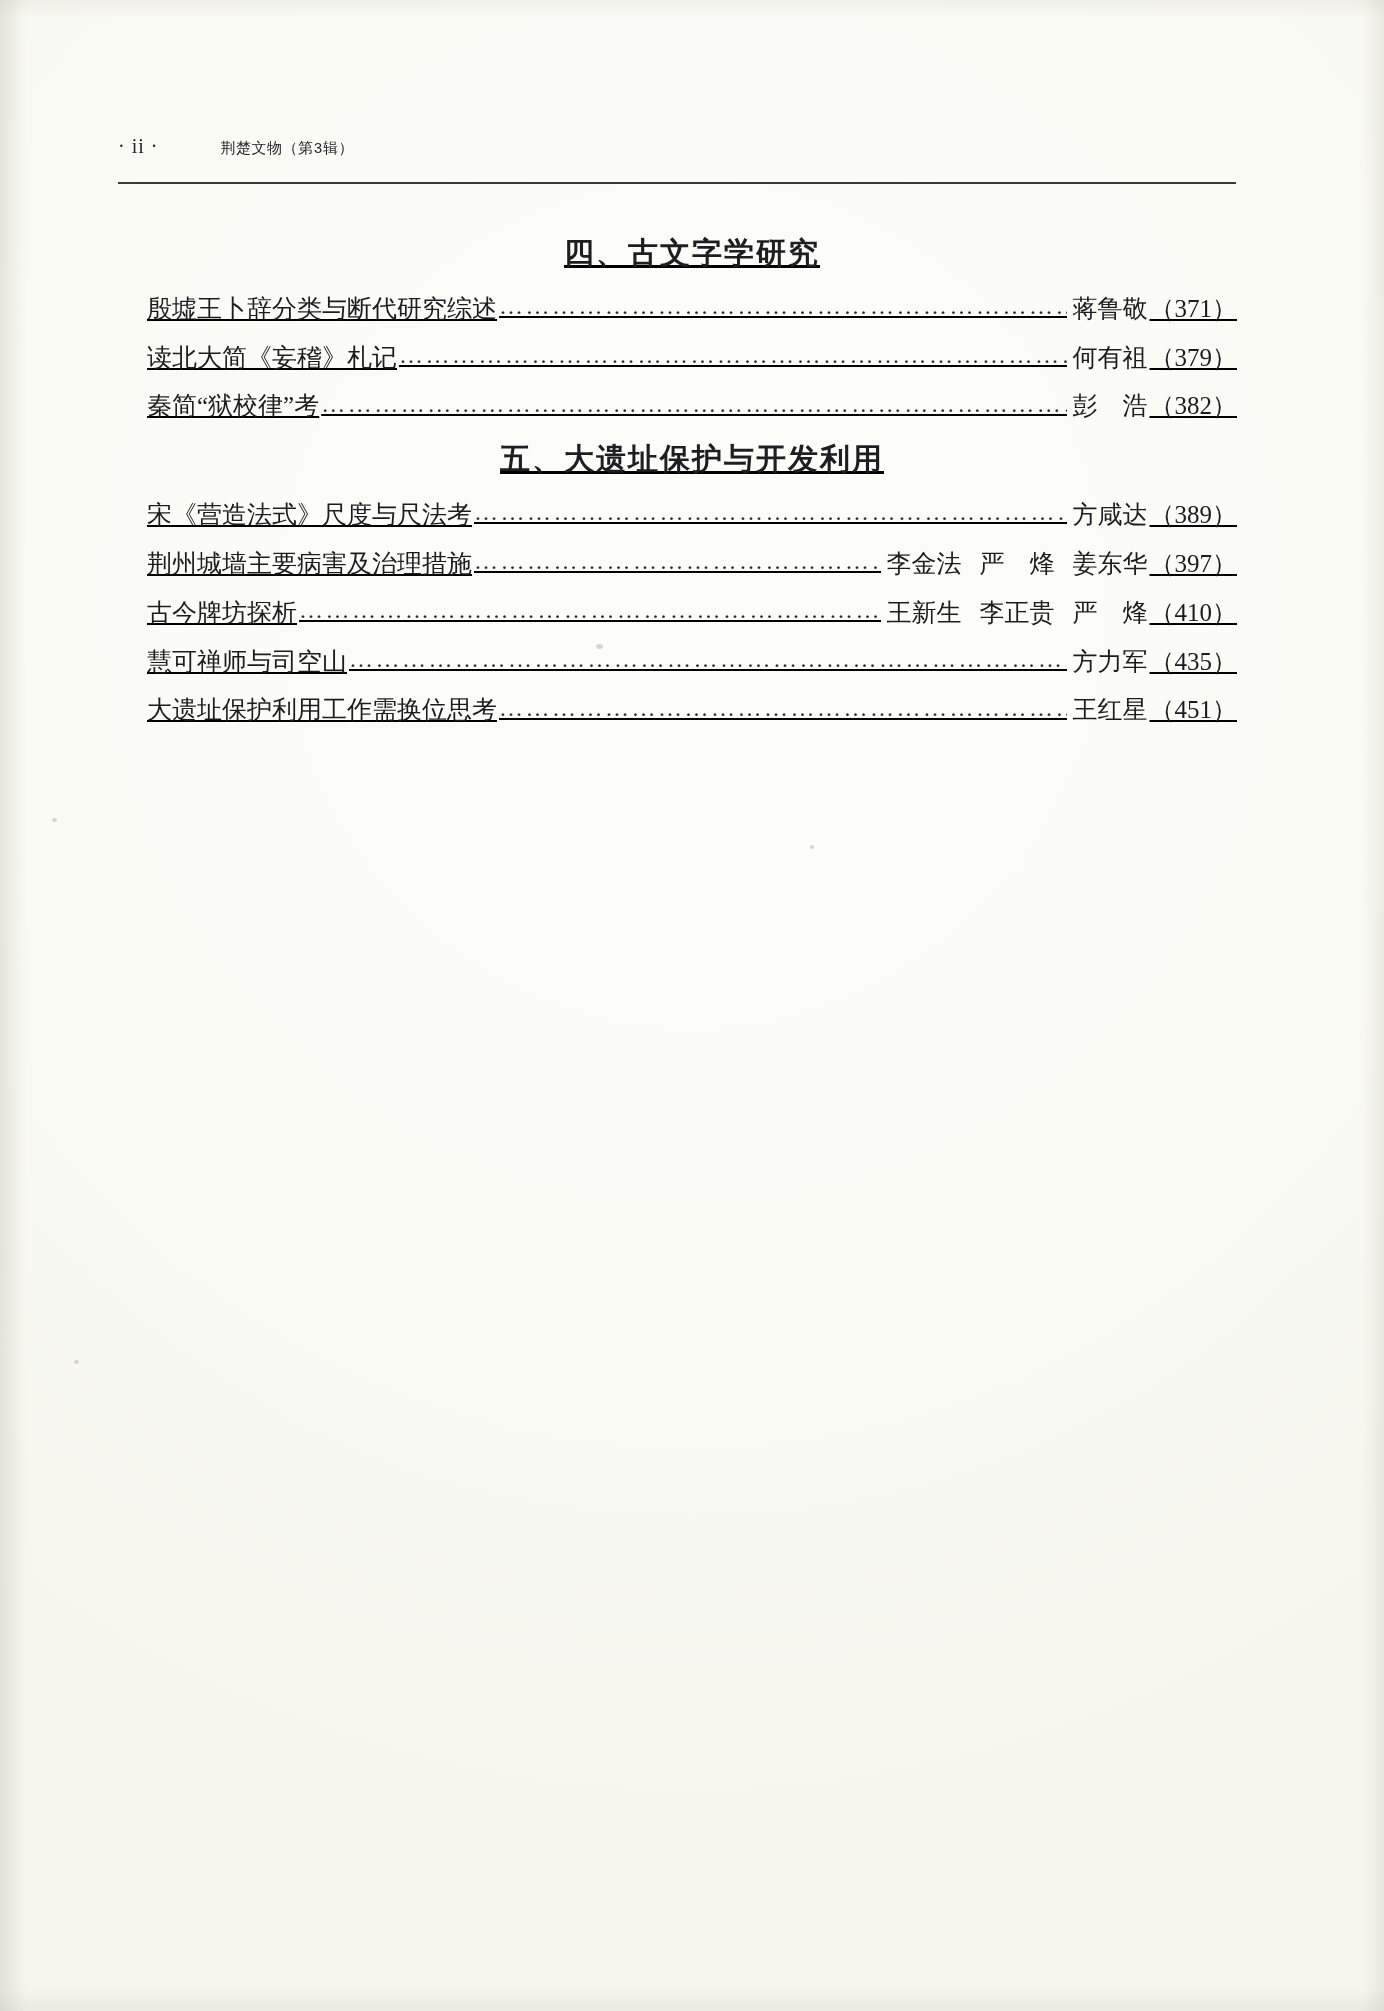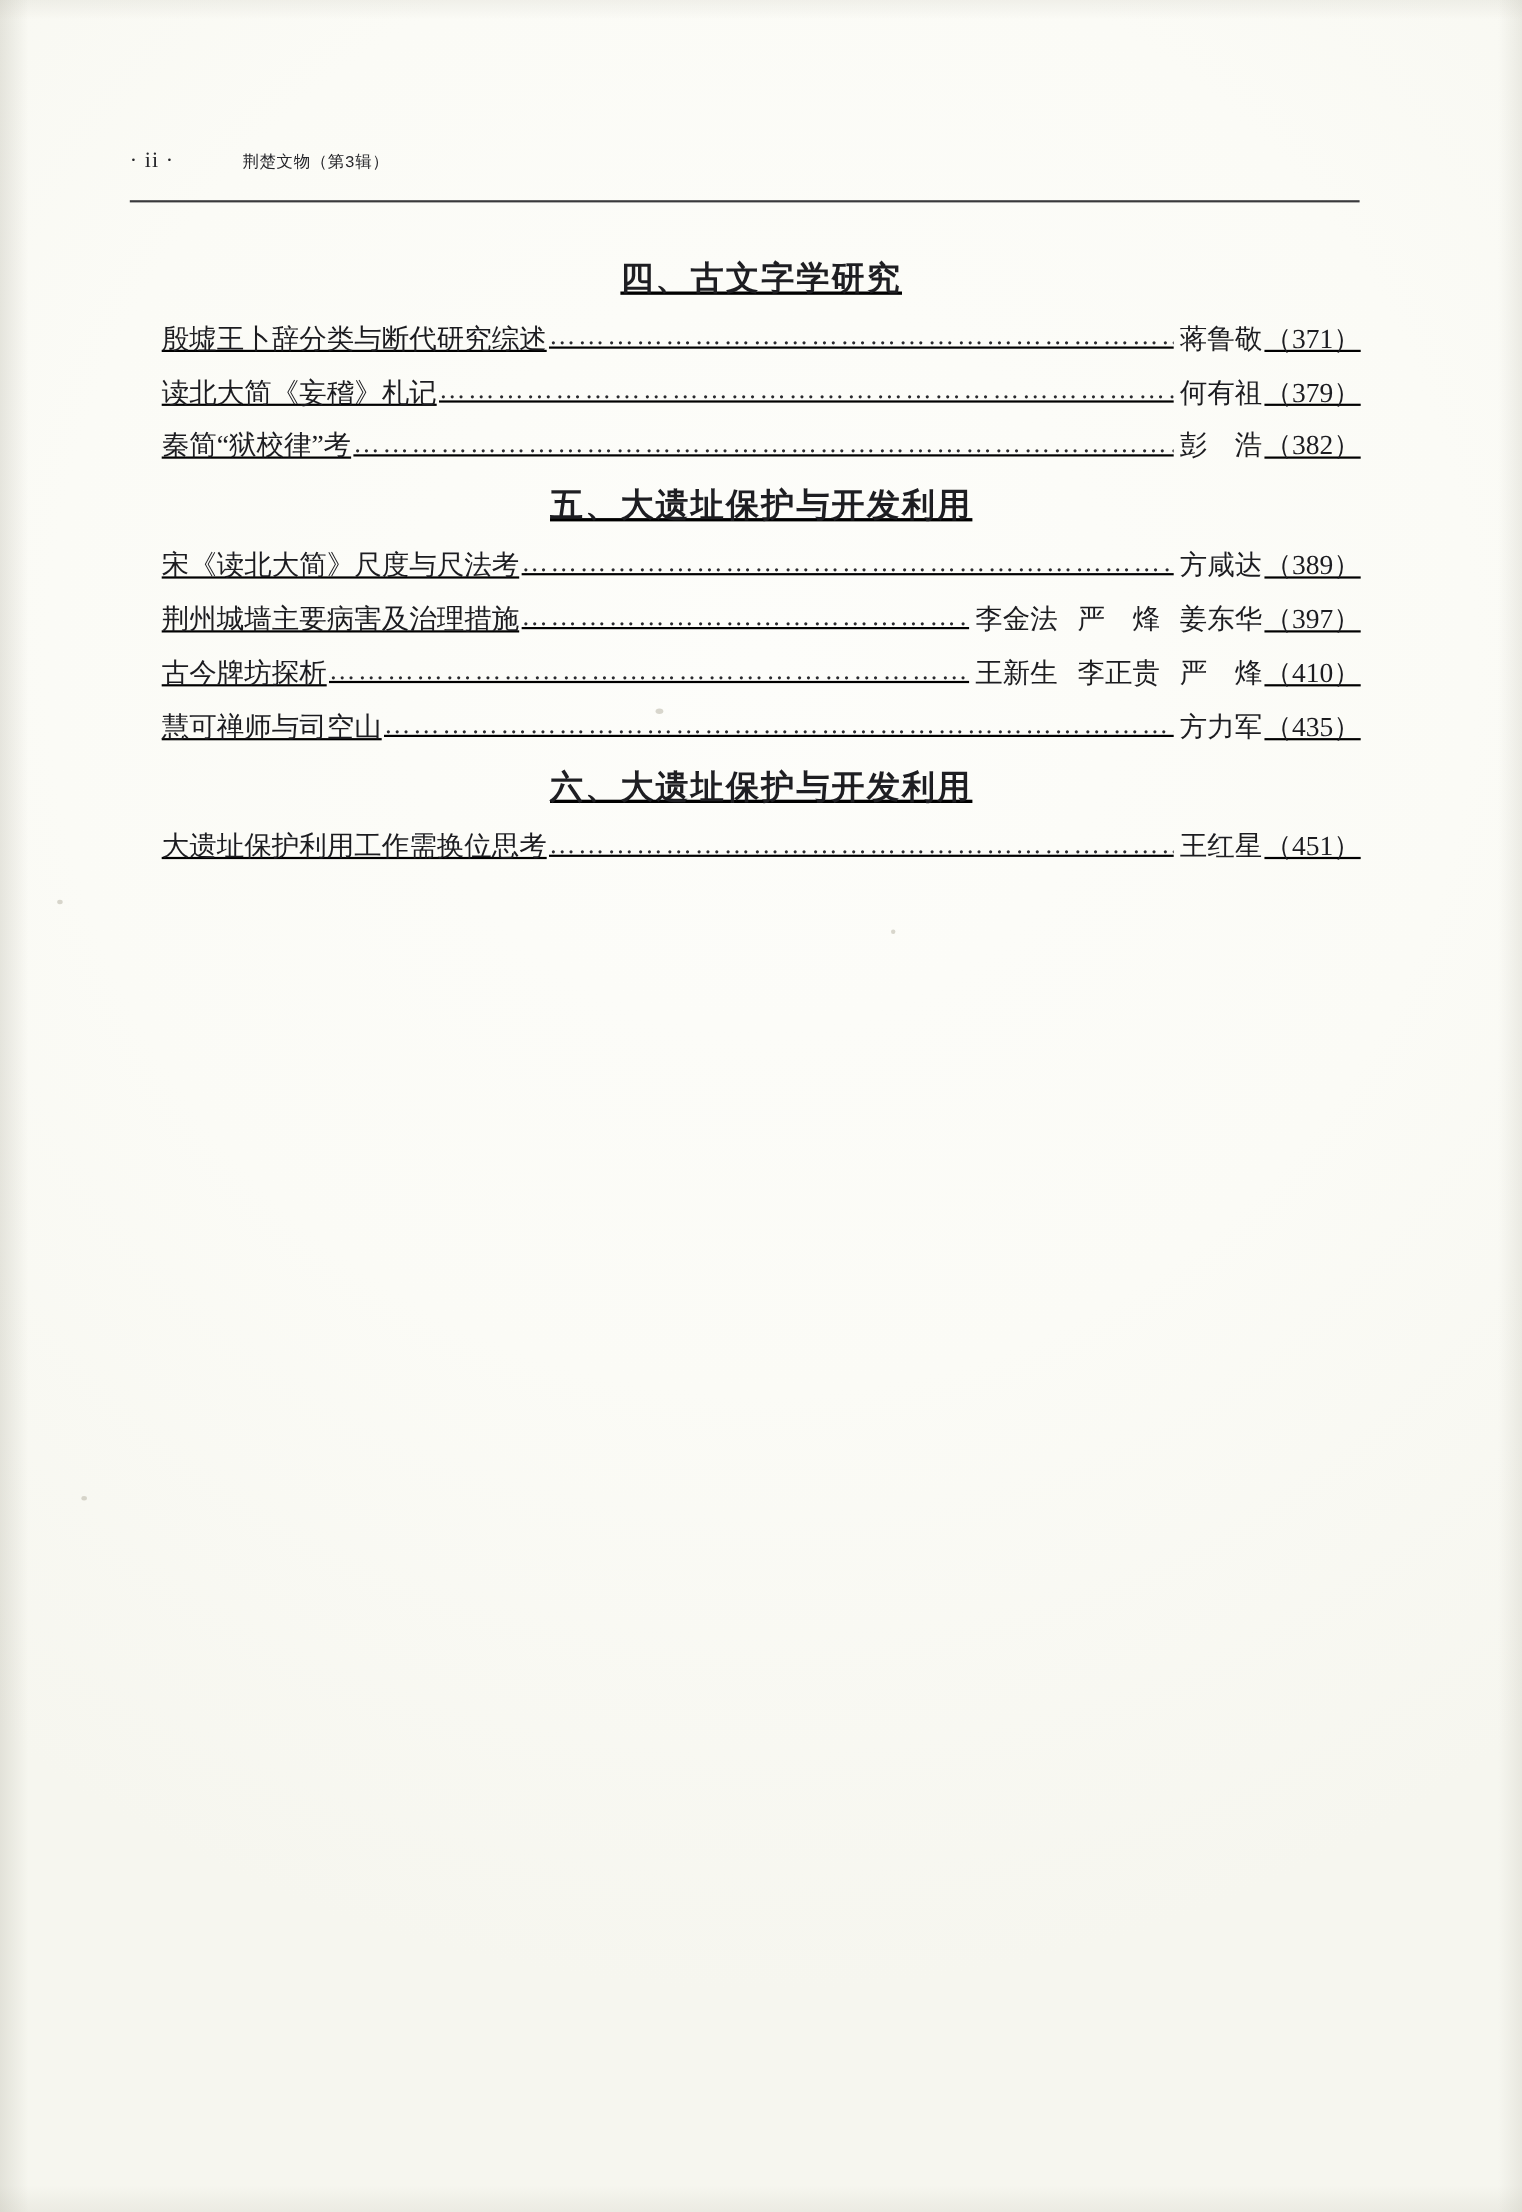--- a/index.html
+++ b/index.html
@@ -185,21 +185,21 @@
               <span class="leader">…………………………………………………………………………………………………………………………………………</span>
               <span class="authors"><span class="nm">彭　浩</span></span>
               <span class="page">（382）</span>
             </div>
           </div>
         </div>
         <div class="section">
           <div class="sec-head">五、大遗址保护与开发利用</div>
           <div class="entries">
             <div class="entry">
-              <span class="etitle">宋《读北大简》尺度与尺法考</span>
+              <span class="etitle">宋《营造法式》尺度与尺法考</span>
               <span class="leader">…………………………………………………………………………………………………………………………………………</span>
               <span class="authors"><span class="nm">方咸达</span></span>
               <span class="page">（389）</span>
             </div>
             <div class="entry">
               <span class="etitle">荆州城墙主要病害及治理措施</span>
               <span class="leader">…………………………………………………………………………………………………………………………………………</span>
               <span class="authors"><span class="nm">李金法</span><span class="nm">严　烽</span><span class="nm">姜东华</span></span>
               <span class="page">（397）</span>
             </div>
@@ -211,21 +211,20 @@
             </div>
             <div class="entry">
               <span class="etitle">慧可禅师与司空山</span>
               <span class="leader">…………………………………………………………………………………………………………………………………………</span>
               <span class="authors"><span class="nm">方力军</span></span>
               <span class="page">（435）</span>
             </div>
           </div>
         </div>
         <div class="section">
-          <div class="sec-head">六、大遗址保护与开发利用</div>
           <div class="entries">
             <div class="entry">
               <span class="etitle">大遗址保护利用工作需换位思考</span>
               <span class="leader">…………………………………………………………………………………………………………………………………………</span>
               <span class="authors"><span class="nm">王红星</span></span>
               <span class="page">（451）</span>
             </div>
           </div>
         </div>
       </div>

